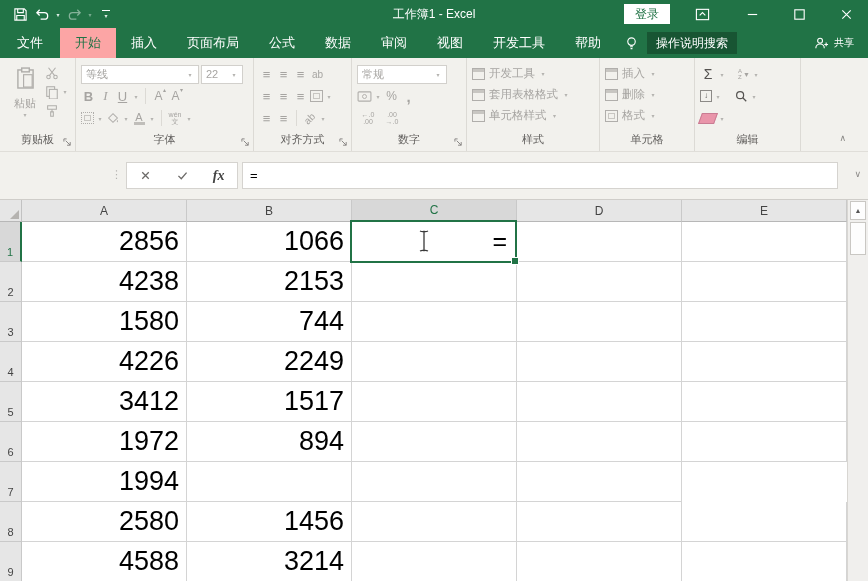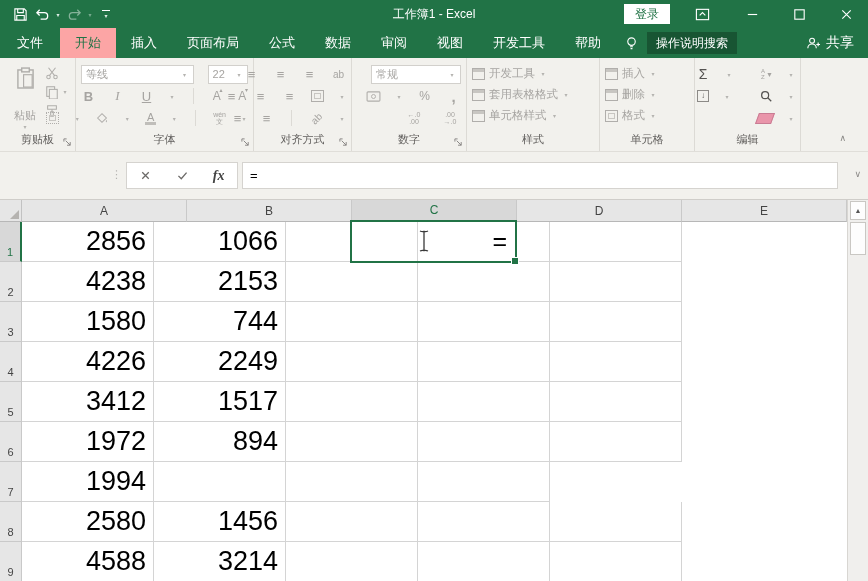--- a/index.html
+++ b/index.html
@@ -19,39 +19,39 @@
   .signin{position:absolute;right:198px;top:4px;height:20px;background:#fff;color:#217346;font-size:12px;padding:0 11px;display:flex;align-items:center;border:none;}
   .wbtn{position:absolute;top:0;width:32px;height:28px;display:flex;align-items:center;justify-content:center;color:#fff;}
 
   
   .tabrow{position:absolute;left:0;top:28px;width:868px;height:30px;background:#217346;display:flex;align-items:stretch;color:#fff;font-size:13px;}
   .tab{display:flex;align-items:center;padding:0 15px;white-space:nowrap;}
   .tab.file{padding:0 17px;}
   .tab.active{background:#fca5a5;color:#217346;}
   .bulb{display:flex;align-items:center;margin-left:8px;color:#fff;}
   .tellme{display:flex;align-items:center;background:rgba(0,0,0,.26);margin:4px 0 4px 8px;padding:0 9px;font-size:12px;white-space:nowrap;}
-  .share{margin-left:auto;display:flex;align-items:center;gap:5px;padding-right:14px;font-size:14px;white-space:nowrap;}
+  .share{margin-left:auto;display:flex;align-items:center;gap:5px;padding-right:14px;font-size:10px;white-space:nowrap;}
 
   
   .ribbon{position:absolute;left:0;top:58px;width:868px;height:94px;background:#f2f1ed;border-bottom:1px solid #e0ded9;display:flex;box-sizing:border-box;}
   .group{position:relative;height:100%;border-right:1px solid #dcdad5;display:flex;flex-direction:column;box-sizing:border-box;flex:none;}
   .gbody{flex:1;padding:5px 5px 0;}
   .glabel{height:18px;font-size:11px;color:#605e5c;text-align:center;line-height:13px;position:relative;}
   .launcher{position:absolute;right:3px;bottom:4px;color:#8a8886;}
-  .rrow{display:flex;align-items:center;height:22px;gap:14px;justify-content:flex-end;}
+  .rrow{display:flex;align-items:center;height:22px;gap:2px;}
   .disic{color:#b0aeab;}
   .dd{font-size:6px;color:#b5b3b0;width:8px;text-align:center;flex:none;}
   .combo{background:#fff;border:1px solid #d2d0cc;height:19px;display:flex;align-items:center;font-size:11px;color:#a6a4a1;padding:0 4px;box-sizing:border-box;}
   .combo .dd{margin-left:auto;}
   .ric{font-size:13px;width:15px;text-align:center;color:#a6a4a1;flex:none;}
   .vdiv{width:1px;height:16px;background:#dcdad5;margin:0 3px;flex:none;}
 
   
   .pastebtn{width:40px;display:flex;flex-direction:column;align-items:center;padding-top:4px;}
-  .pastebtn .plabel{font-size:11px;color:#a6a4a1;margin-top:18px;}
+  .pastebtn .plabel{font-size:11px;color:#a6a4a1;margin-top:6px;}
   .minicol{display:flex;flex-direction:column;gap:4px;padding-top:2px;}
   .minirow{display:flex;align-items:center;gap:2px;height:15px;color:#b0aeab;}
 
   
   .boxic{width:13px;height:12px;border:1px dotted #b0aeab;box-sizing:border-box;position:relative;flex:none;}
   .boxic.solid{border-style:solid;}
   .boxic .in{position:absolute;left:2px;right:2px;top:2px;bottom:2px;border:1px solid #c8c6c2;}
   .tblic{width:13px;height:12px;border:1px solid #b0aeab;box-sizing:border-box;background:linear-gradient(#c8c6c2 3px,transparent 3px);flex:none;}
   .decic{display:flex;flex-direction:column;font-size:7px;line-height:7px;color:#a6a4a1;width:22px;text-align:center;flex:none;}
   .pinyin{display:flex;flex-direction:column;font-size:7px;line-height:7px;color:#a6a4a1;text-align:center;width:16px;}
@@ -87,21 +87,21 @@
   .grid{position:absolute;left:0;top:200px;width:868px;height:381px;background:#fff;overflow:hidden;}
   .ghead{position:absolute;left:0;top:0;display:flex;}
   .corner{width:22px;height:22px;background:#e6e6e6;border-right:1px solid #c2c2c2;border-bottom:1px solid #b7b7b7;box-sizing:border-box;position:relative;}
   .corner .tri{position:absolute;right:2px;bottom:2px;width:0;height:0;border-left:9px solid transparent;border-bottom:9px solid #b5b3b0;}
   .ch{width:165px;height:22px;background:#e6e6e6;border-right:1px solid #c9c9c9;border-bottom:1px solid #b7b7b7;box-sizing:border-box;display:flex;align-items:center;justify-content:center;font-size:12px;color:#454545;}
   .ch.sel{background:#d8d8d8;color:#217346;border-bottom:2px solid #217346;}
   #grid-body{position:absolute;left:0;top:22px;}
   .grow{display:flex;height:40px;}
   .rh{width:22px;background:#e6e6e6;border-right:1px solid #c9c9c9;border-bottom:1px solid #c9c9c9;box-sizing:border-box;display:flex;align-items:flex-end;justify-content:center;font-size:11px;color:#454545;padding-bottom:3px;flex:none;}
   .rh.sel{background:#d8d8d8;color:#217346;border-right:2px solid #217346;}
-  .cell{width:132px;border-right:1px solid #d4d4d4;border-bottom:1px solid #d4d4d4;box-sizing:border-box;font-size:27px;color:#000;text-align:right;padding-right:7px;line-height:38px;overflow:hidden;flex:none;}
+  .cell{width:165px;border-right:1px solid #d4d4d4;border-bottom:1px solid #d4d4d4;box-sizing:border-box;font-size:27px;color:#000;text-align:right;padding-right:7px;line-height:38px;overflow:hidden;flex:none;}
   .selbox{position:absolute;left:350px;top:20px;width:167px;height:43px;border:2px solid #217346;box-sizing:border-box;}
   .selbox .handle{position:absolute;right:-4px;bottom:-4px;width:6px;height:6px;background:#217346;border:1px solid #fff;}
   .selbox .val{position:absolute;right:8px;top:0;height:39px;display:flex;align-items:center;font-size:25px;color:#000;}
   .selbox .cursor{position:absolute;left:66px;top:8px;color:#3a3a3a;}
   .vsb{position:absolute;right:0;top:0;width:21px;height:381px;background:#f0efed;border-left:1px solid #d8d6d2;box-sizing:border-box;}
   .vsb .up{position:absolute;top:1px;left:2px;width:16px;height:19px;background:#fdfdfd;border:1px solid #c9c7c3;box-sizing:border-box;display:flex;align-items:center;justify-content:center;font-size:7px;color:#555;}
   .vsb .thumb{position:absolute;top:22px;left:2px;width:16px;height:33px;background:#fdfdfd;border:1px solid #c9c7c3;box-sizing:border-box;}
 </style>
 </head>
 <body>

